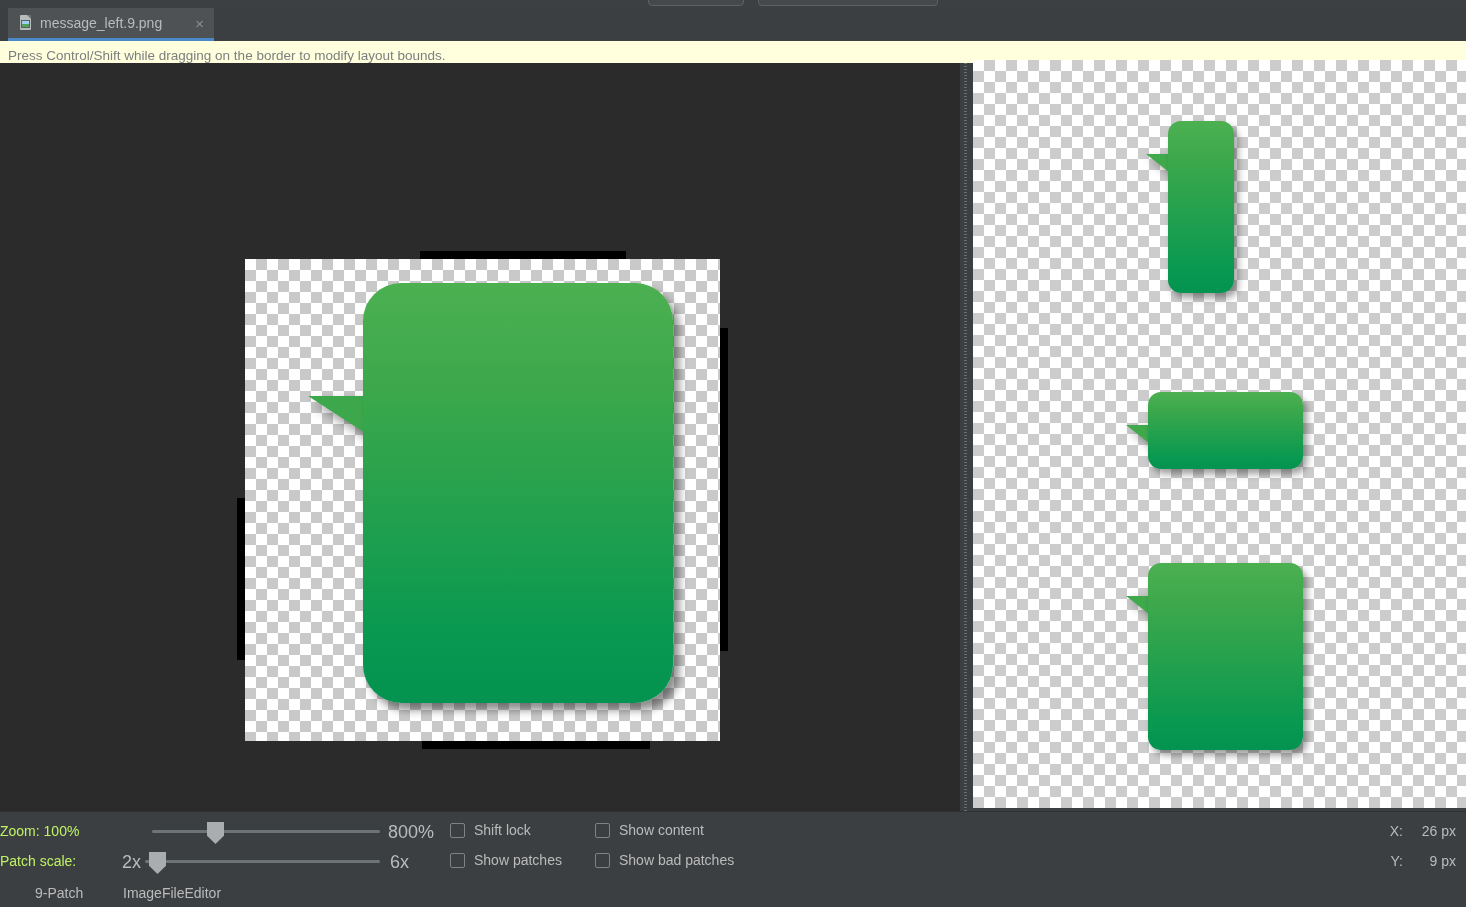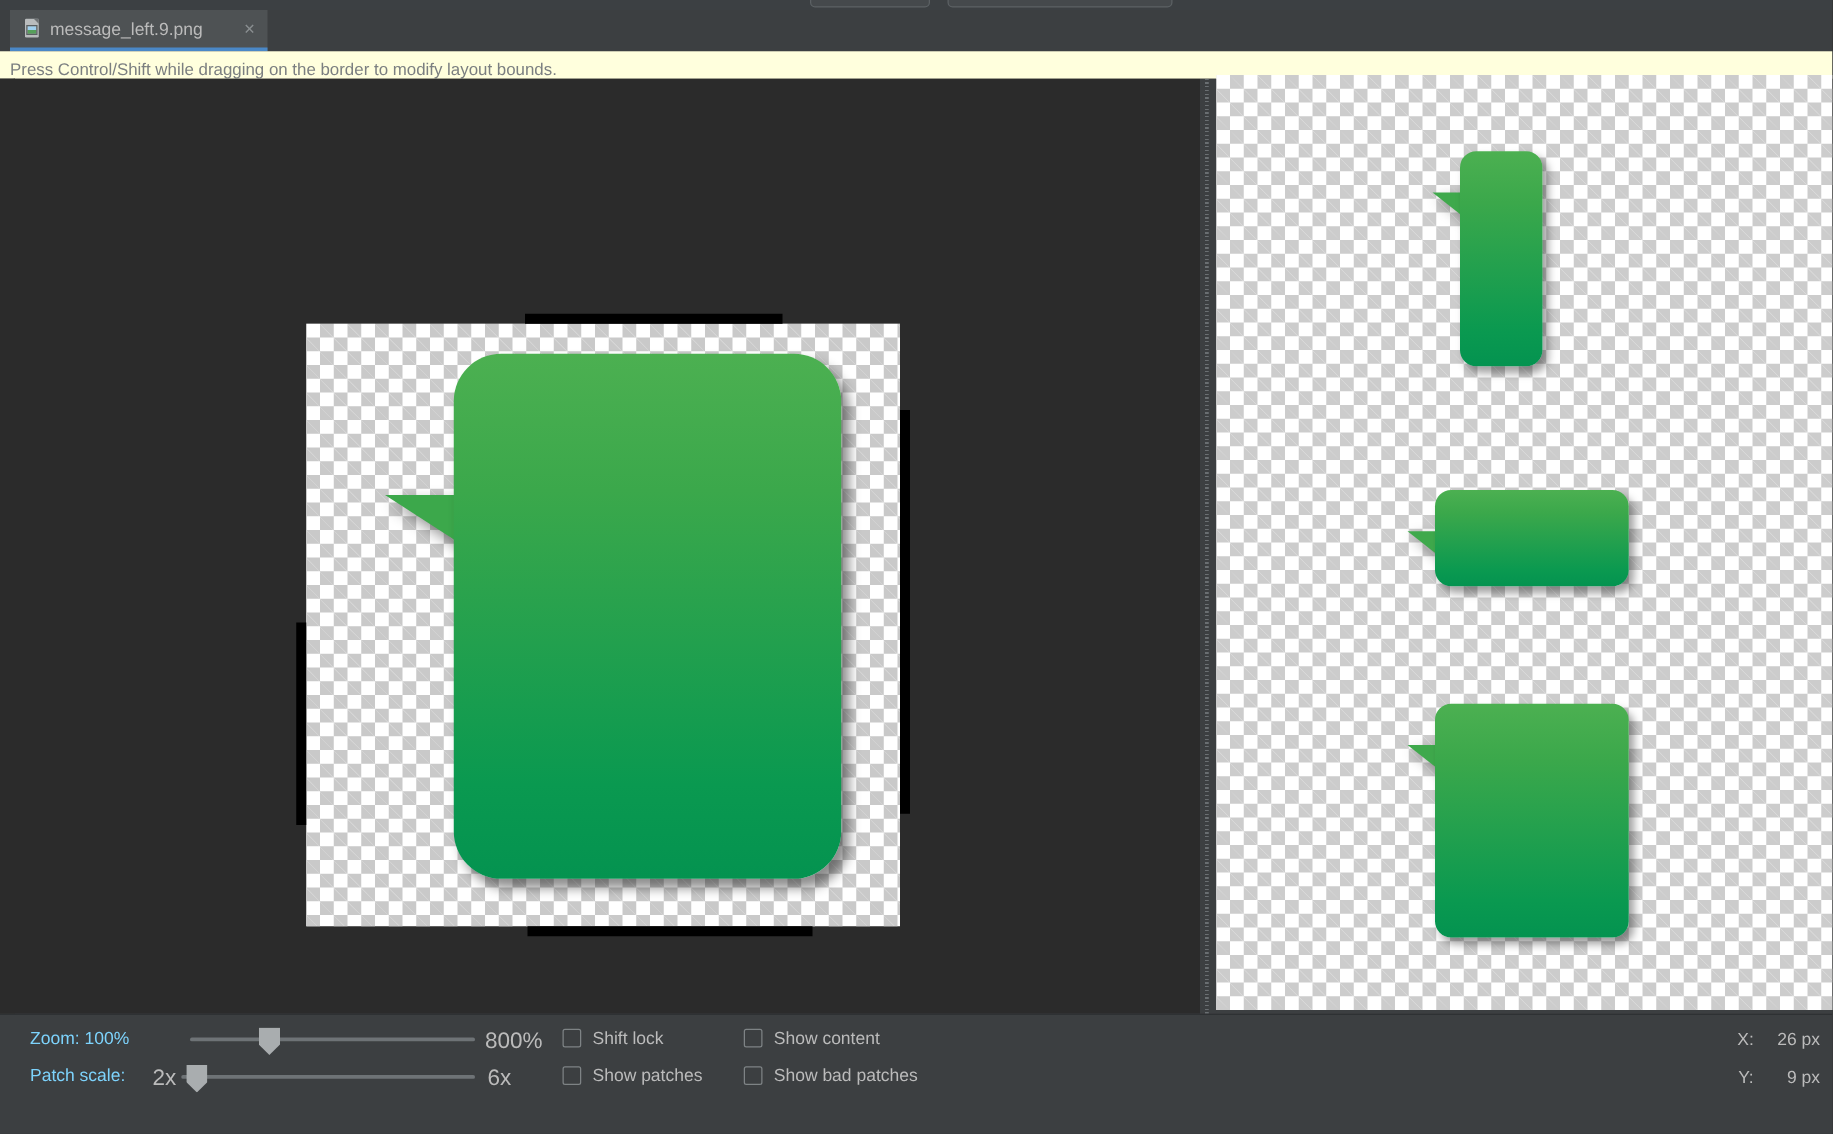--- a/index.html
+++ b/index.html
@@ -204,23 +204,22 @@
     border-top: 1px solid #2e3133;
   }
   .ctrl-row {
     position: absolute; left: 0; width: 1466px; height: 30px;
     display: flex; align-items: center;
   }
   #row-zoom  { top: 4px; }
   #row-patch { top: 34px; }
 
   .ctrl-label {
-    color: #7dd3fc; font-size: 14px; white-space: nowrap;
+    color: #bef264; font-size: 14px; white-space: nowrap;
     text-align: right;
-    padding-left: 24px;
   }
   #zoom-label-wrap  { position: absolute; left: 0;  width: 145px; }
   #patch-label-wrap { position: absolute; left: 0;  width: 110px; }
 
   .slider {
     position: absolute; height: 26px;
   }
   .slider .track {
     position: absolute; left: 0; top: 12px; width: 100%; height: 3px;
     background: #6e7376; border-radius: 2px;
@@ -396,14 +395,18 @@
     <div class="coord-line">
       <span class="coord-key">X:</span>
       <span class="coord-val">26 px</span>
     </div>
     <div class="coord-line">
       <span class="coord-key">Y:</span>
       <span class="coord-val">9 px</span>
     </div>
   </div>
 
+  <div class="status-bar">
+    <span class="status-item" id="st-1">9-Patch</span>
+    <span class="status-item" id="st-2">ImageFileEditor</span>
+  </div>
 
 </div>
 
 </body></html>

